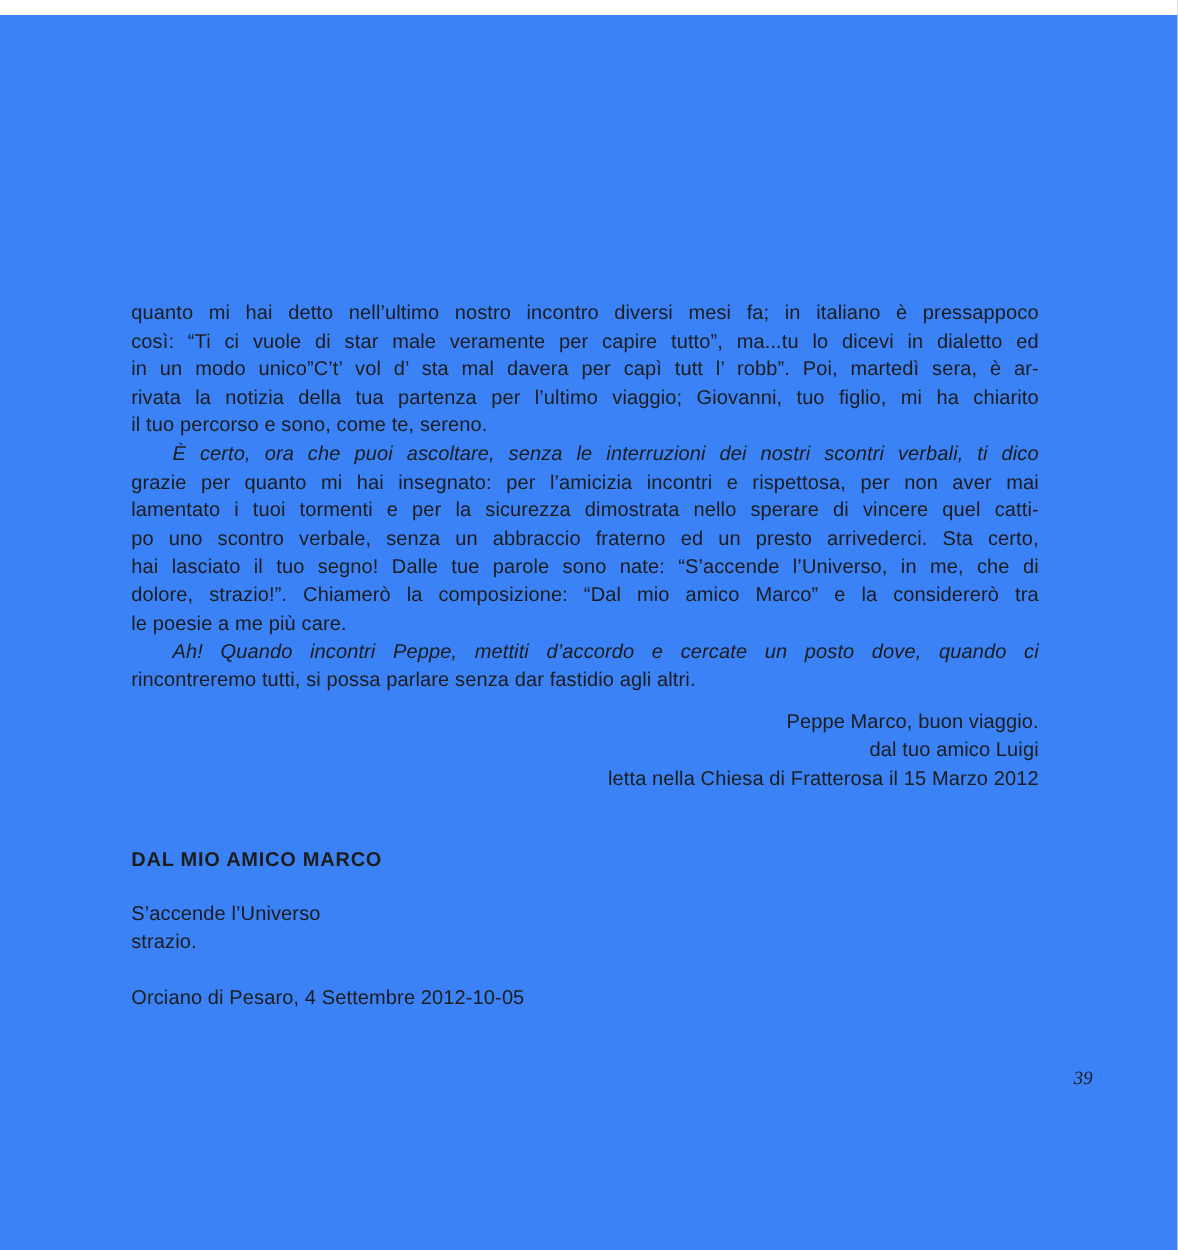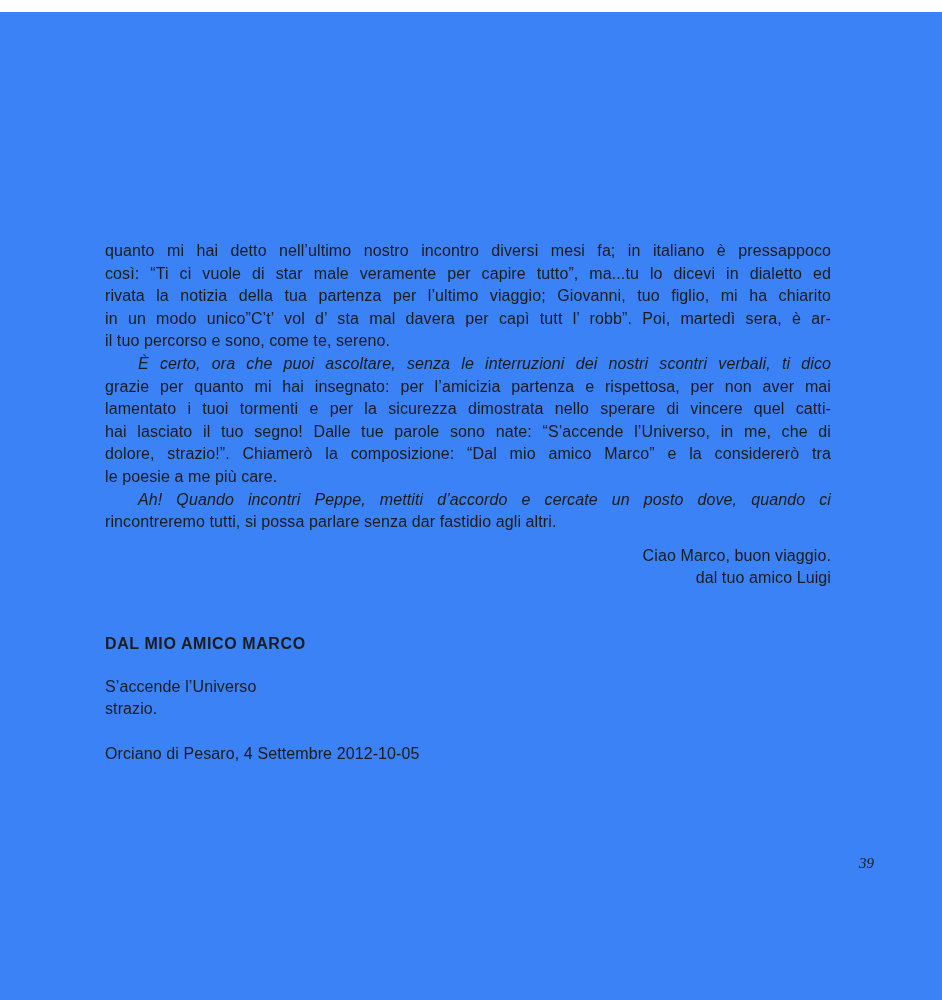--- a/index.html
+++ b/index.html
@@ -66,42 +66,44 @@
 </head>
 <body>
 
 <div class="page">
 
   <div class="text-block">
 
     <div>
       <div class="jline">quanto mi hai detto nell’ultimo nostro incontro diversi mesi fa; in italiano è pressappoco</div>
       <div class="jline">così: “Ti ci vuole di star male veramente per capire tutto”, ma...tu lo dicevi in dialetto ed</div>
+      <div class="jline">in un modo unico”C’t’ vol d’ sta mal davera per capì tutt l’ robb”.  Poi, martedì sera, è ar-</div>
       <div class="jline">rivata la notizia della tua partenza per l’ultimo viaggio; Giovanni, tuo figlio, mi ha chiarito</div>
-      <div class="jline">in un modo unico”C’t’ vol d’ sta mal davera per capì tutt l’ robb”.  Poi, martedì sera, è ar-</div>
       <div class="jline last">il tuo percorso e sono, come te, sereno.</div>
     </div>
 
     <div>
       <div class="jline indent">È certo, ora che puoi ascoltare, senza le interruzioni dei nostri scontri verbali, ti dico</div>
-      <div class="jline">grazie per quanto mi hai insegnato: per l’amicizia partenza e rispettosa, per non aver mai</div>
+      <div class="jline">grazie per quanto mi hai insegnato: per l’amicizia incontri e rispettosa, per non aver mai</div>
       <div class="jline">lamentato i tuoi tormenti e per la sicurezza dimostrata nello sperare di vincere quel catti-</div>
+      <div class="jline">po uno scontro verbale, senza un abbraccio fraterno ed un presto arrivederci.  Sta certo,</div>
       <div class="jline">hai lasciato il tuo segno! Dalle tue parole sono nate: “S’accende l’Universo, in me, che di</div>
       <div class="jline">dolore, strazio!”. Chiamerò la composizione: “Dal mio amico Marco” e la considererò tra</div>
       <div class="jline last">le poesie a me più care.</div>
     </div>
 
     <div>
       <div class="jline indent">Ah! Quando incontri Peppe, mettiti d’accordo e cercate un posto dove, quando ci</div>
       <div class="jline last">rincontreremo tutti, si possa parlare senza dar fastidio agli altri.</div>
     </div>
 
     <div class="closing">
-      <div>Ciao Marco, buon viaggio.</div>
+      <div>Peppe Marco, buon viaggio.</div>
       <div>dal tuo amico Luigi</div>
+      <div>letta nella Chiesa di Fratterosa il 15 Marzo 2012</div>
     </div>
 
     <div class="poem-title">DAL MIO AMICO MARCO</div>
 
     <div class="poem">
       <div>S’accende l’Universo</div>
       <div>strazio.</div>
     </div>
 
     <div class="dateline">Orciano di Pesaro, 4 Settembre 2012-10-05</div>

